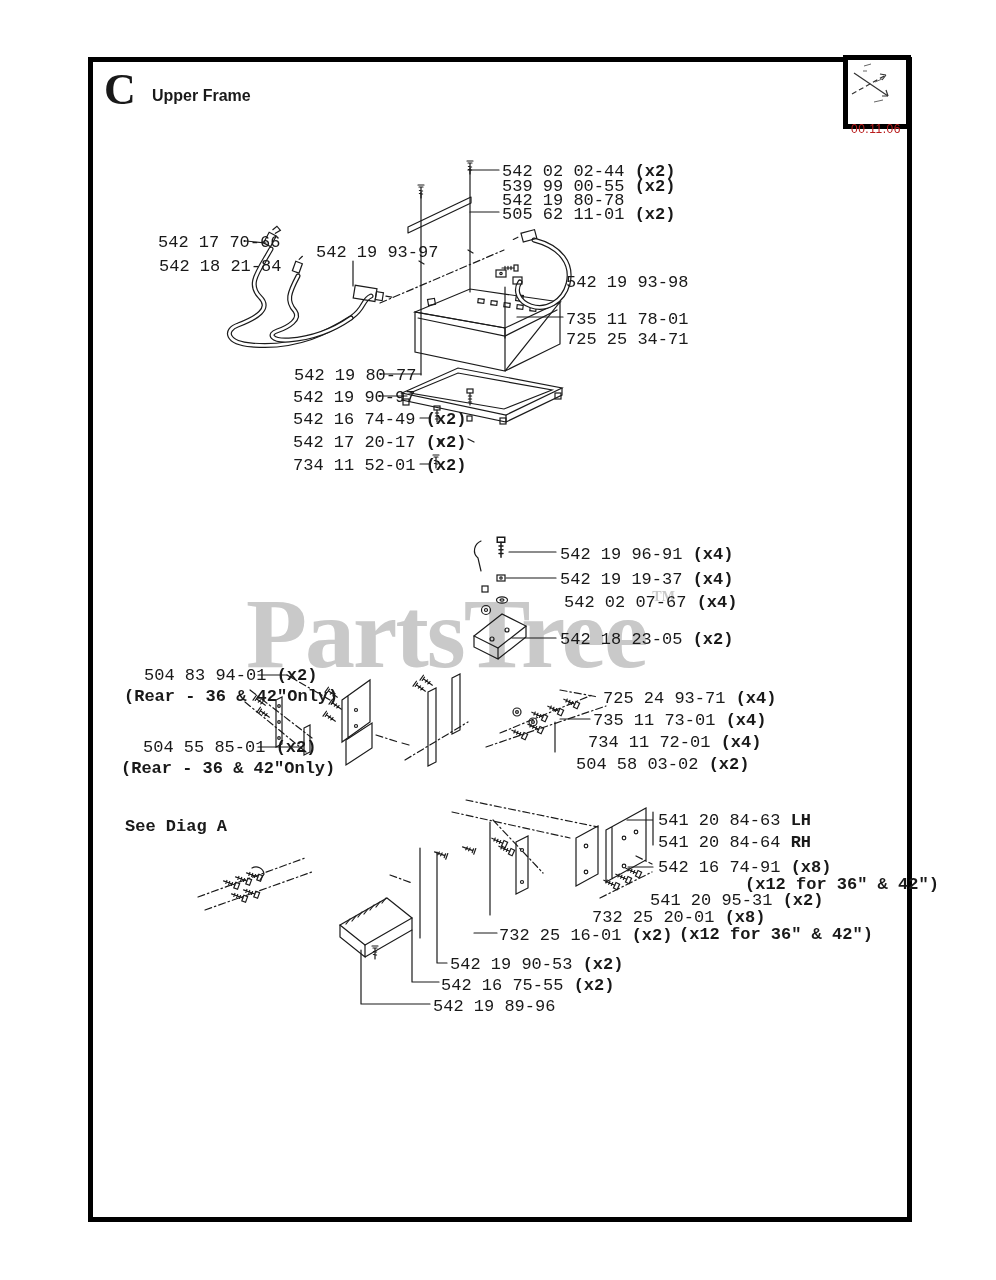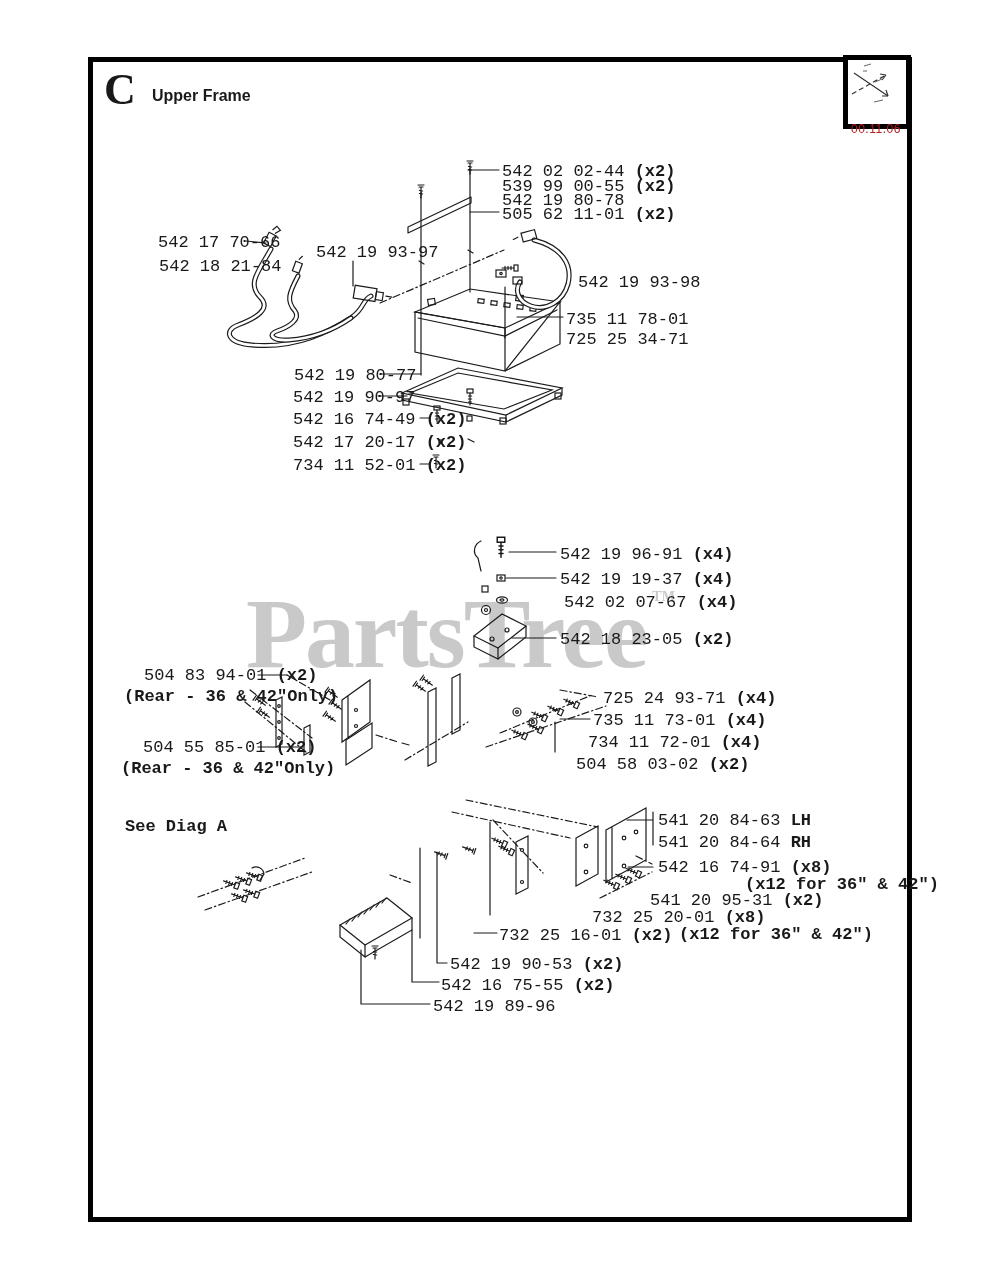--- a/index.html
+++ b/index.html
@@ -281,21 +281,21 @@
 </svg>
 
 <div id="callout-layer">
     <div class="callout" style="left: 502px; top: 162px;"><span>542 02 02-44</span> <span class="qty">(x2)</span></div>
     <div class="callout" style="left: 502px; top: 177px;"><span>539 99 00-55</span> <span class="qty">(x2)</span></div>
     <div class="callout" style="left: 502px; top: 191px;"><span>542 19 80-78</span></div>
     <div class="callout" style="left: 502px; top: 205px;"><span>505 62 11-01</span> <span class="qty">(x2)</span></div>
     <div class="callout" style="left: 158px; top: 233px;"><span>542 17 70-66</span></div>
     <div class="callout" style="left: 159px; top: 257px;"><span>542 18 21-84</span></div>
     <div class="callout" style="left: 316px; top: 243px;"><span>542 19 93-97</span></div>
-    <div class="callout" style="left: 566px; top: 273px; padding-left: 12px;"><span>542 19 93-98</span></div>
+    <div class="callout" style="left: 566px; top: 273px;"><span>542 19 93-98</span></div>
     <div class="callout" style="left: 566px; top: 310px;"><span>735 11 78-01</span></div>
     <div class="callout" style="left: 566px; top: 330px;"><span>725 25 34-71</span></div>
     <div class="callout" style="left: 294px; top: 366px; text-align: center;"><span>542 19 80-77</span></div>
     <div class="callout" style="left: 293px; top: 388px;"><span>542 19 90-97</span></div>
     <div class="callout" style="left: 293px; top: 410px;"><span>542 16 74-49</span> <span class="qty">(x2)</span></div>
     <div class="callout" style="left: 293px; top: 433px;"><span>542 17 20-17</span> <span class="qty">(x2)</span></div>
     <div class="callout" style="left: 293px; top: 456px;"><span>734 11 52-01</span> <span class="qty">(x2)</span></div>
     <div class="callout" style="left: 560px; top: 545px;"><span>542 19 96-91</span> <span class="qty">(x4)</span></div>
     <div class="callout" style="left: 560px; top: 570px;"><span>542 19 19-37</span> <span class="qty">(x4)</span></div>
     <div class="callout" style="left: 564px; top: 593px;"><span>542 02 07-67</span> <span class="qty">(x4)</span></div>

